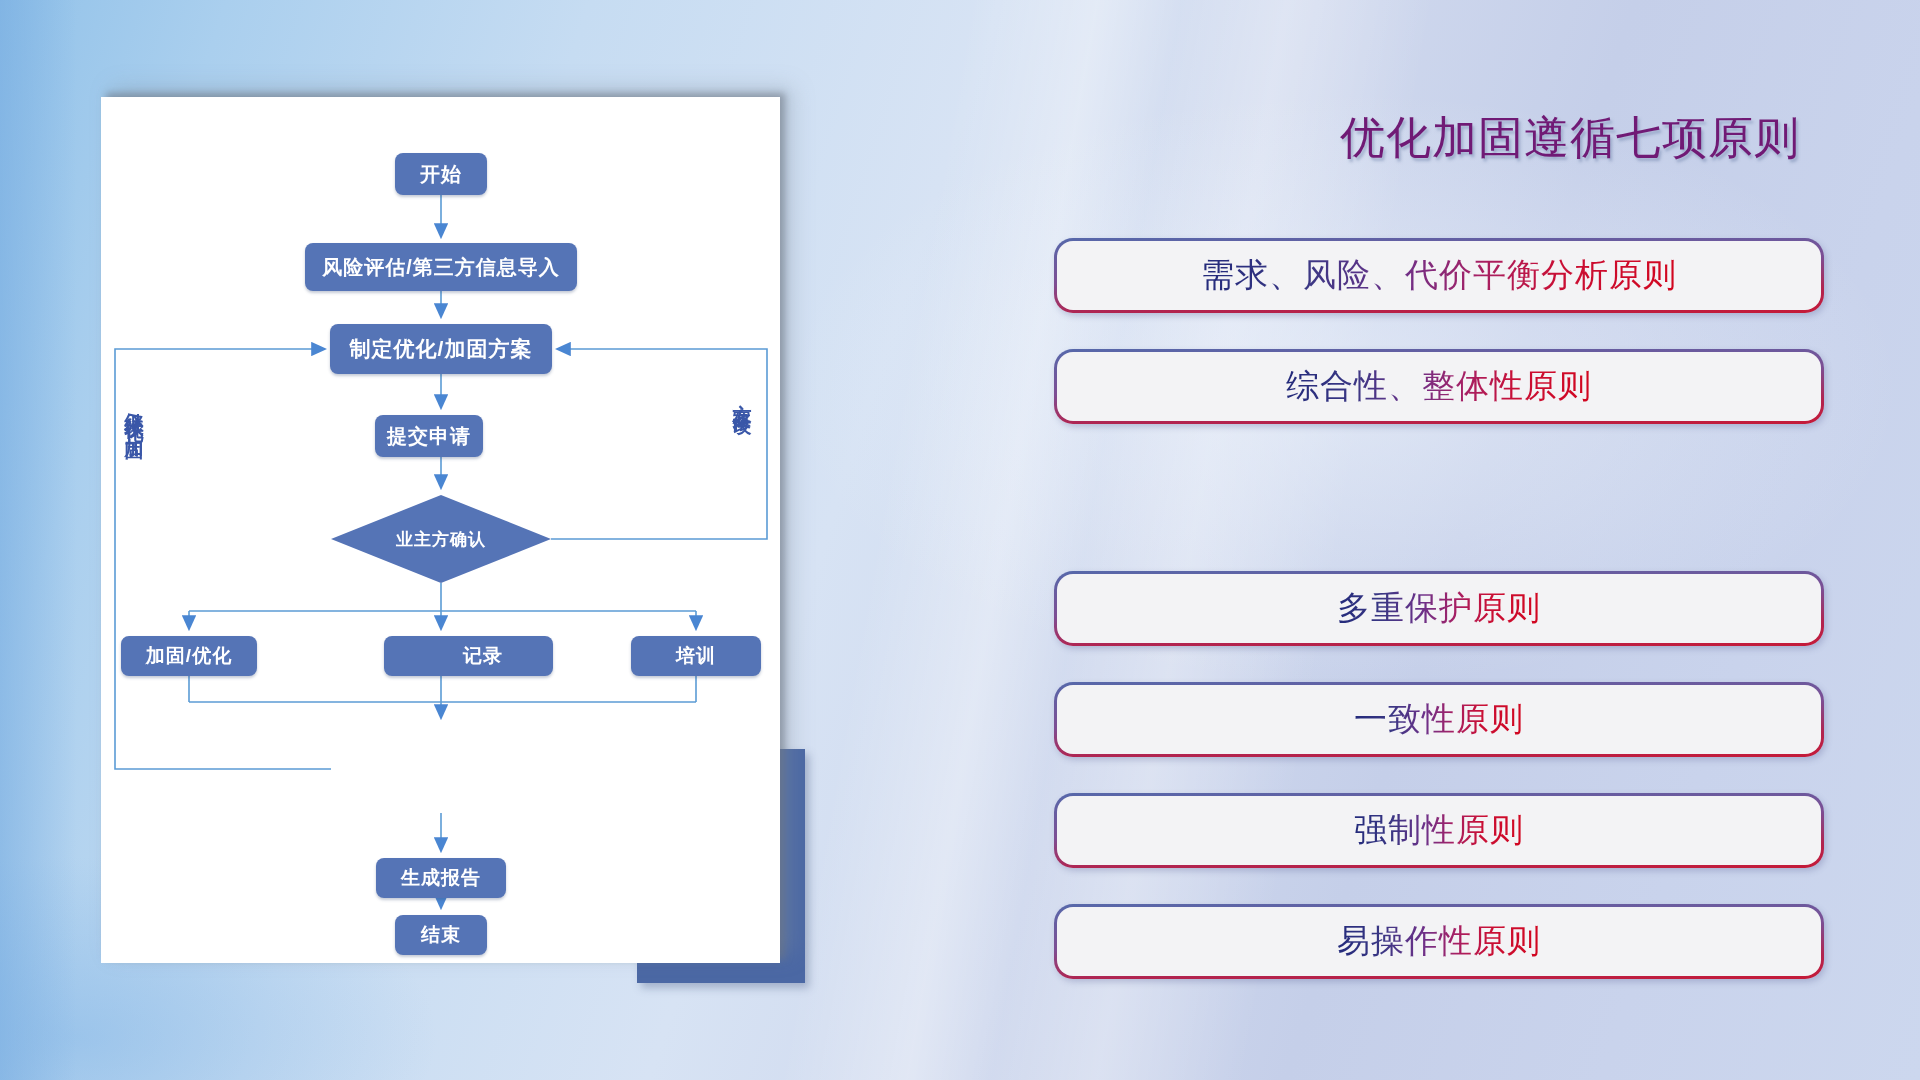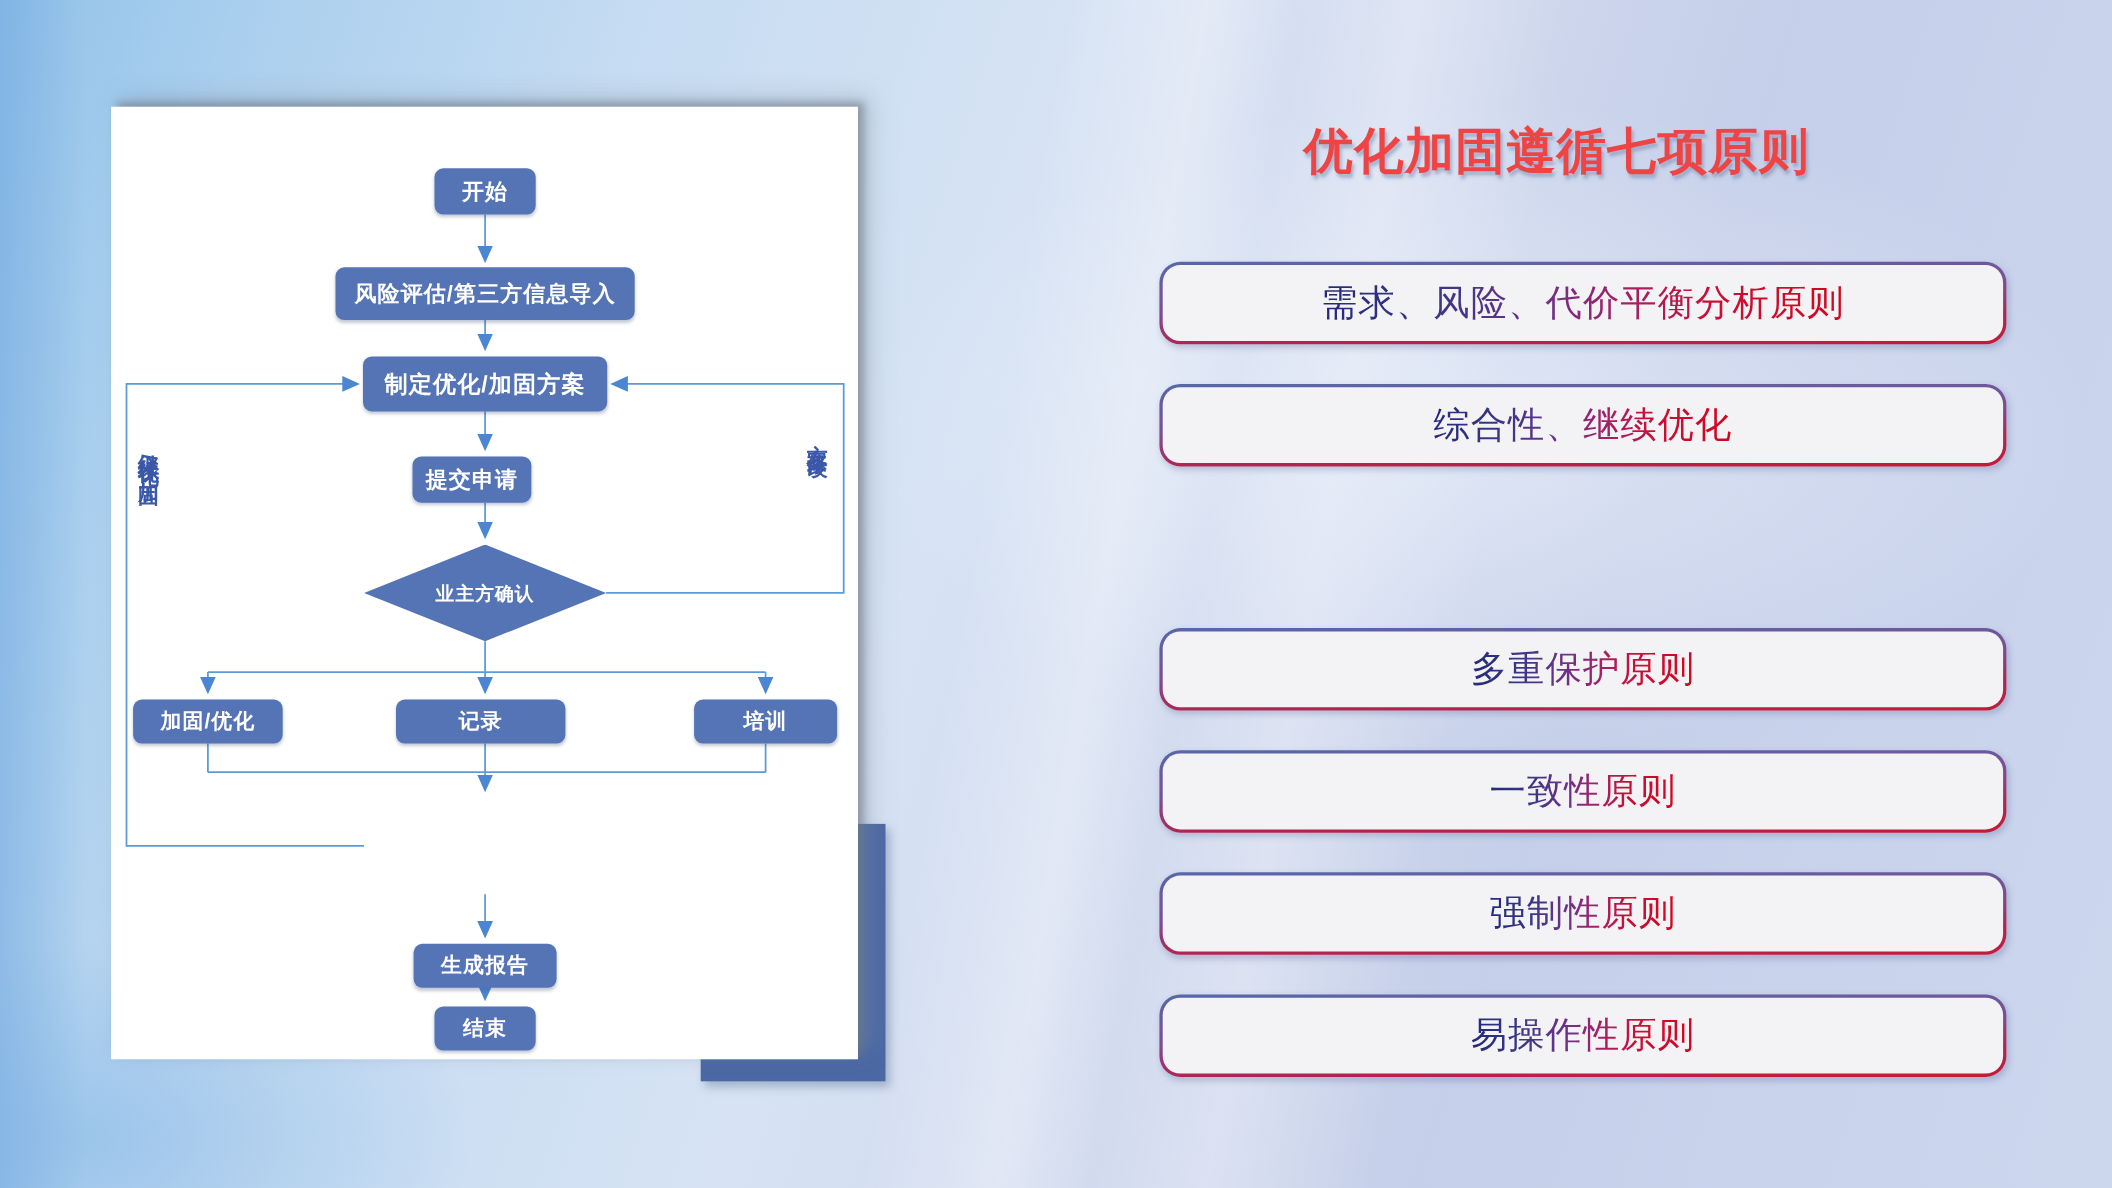--- a/index.html
+++ b/index.html
@@ -42,22 +42,22 @@
     clip-path:polygon(50% 0%,100% 50%,50% 100%,0% 50%);
   }
   .loop-label{
     position:absolute;color:#3a57a8;font-weight:bold;font-size:19px;
     writing-mode:vertical-rl;letter-spacing:4px;line-height:1;
   }
 
   
   .right-col{position:absolute;left:1030px;top:108px;width:770px;height:880px;}
   .title{
-    position:absolute;left:0;top:0;width:100%;margin:0;text-align:center;
-    font-size:45px;font-weight:700;color:#ef4444;letter-spacing:1px;
+    position:absolute;left:0;top:0;width:100%;margin:0;text-align:right;
+    font-size:45px;font-weight:400;color:#701a75;letter-spacing:1px;
     text-shadow:2px 3px 3px rgba(110,130,170,0.5);
   }
   .pbox{
     position:absolute;left:0;width:764px;height:69px;border-radius:19px;padding:3px;
     background:linear-gradient(178deg,#5668aa 0%, #7d4d93 45%, #b12450 75%, #c51a38 100%);
     box-shadow:2px 3px 6px rgba(90,95,150,0.30);
     margin-left:24px;
   }
   .pbox-inner{
     width:100%;height:100%;border-radius:16px;background:#f3f3f5;
@@ -111,21 +111,21 @@
     <div class="fnode" style="left:204px;top:146px;width:272px;height:48px;">风险评估/第三方信息导入</div>
 
     <div class="fnode" style="left:229px;top:227px;width:222px;height:50px;font-size:21px;">制定优化/加固方案</div>
 
     <div class="fnode" style="left:274px;top:318px;width:108px;height:42px;">提交申请</div>
 
     <div class="fdiamond" style="left:230px;top:398px;width:220px;height:88px;">业主方确认</div>
 
     <div class="fnode" style="left:20px;top:539px;width:136px;height:40px;font-size:19px;text-align:right;">加固/优化</div>
 
-    <div class="fnode" style="left:259px;top:539px;width:154px;height:40px;font-size:19px;">记录</div>
+    <div class="fnode" style="left:283px;top:539px;width:140px;height:40px;font-size:19px;padding-left:29px;">记录</div>
 
     <div class="fnode" style="left:530px;top:539px;width:130px;height:40px;font-size:19px;">培训</div>
 
 
     <div class="fnode" style="left:275px;top:761px;width:130px;height:40px;font-size:19px;">生成报告</div>
 
     <div class="fnode" style="left:294px;top:818px;width:92px;height:40px;font-size:19px;">结束</div>
 
     <div class="loop-label" style="left:24px;top:300px;">继续优化/加固</div>
 
@@ -138,21 +138,21 @@
     <h1 class="title">优化加固遵循七项原则</h1>
 
     <div class="pbox" style="top:130px;">
       <div class="pbox-inner">
         <span class="ptext">需求、风险、代价平衡分析原则</span>
       </div>
     </div>
 
     <div class="pbox" style="top:241px;">
       <div class="pbox-inner">
-        <span class="ptext">综合性、继续优化</span>
+        <span class="ptext">综合性、整体性原则</span>
       </div>
     </div>
 
 
     <div class="pbox" style="top:463px;">
       <div class="pbox-inner">
         <span class="ptext">多重保护原则</span>
       </div>
     </div>
 

